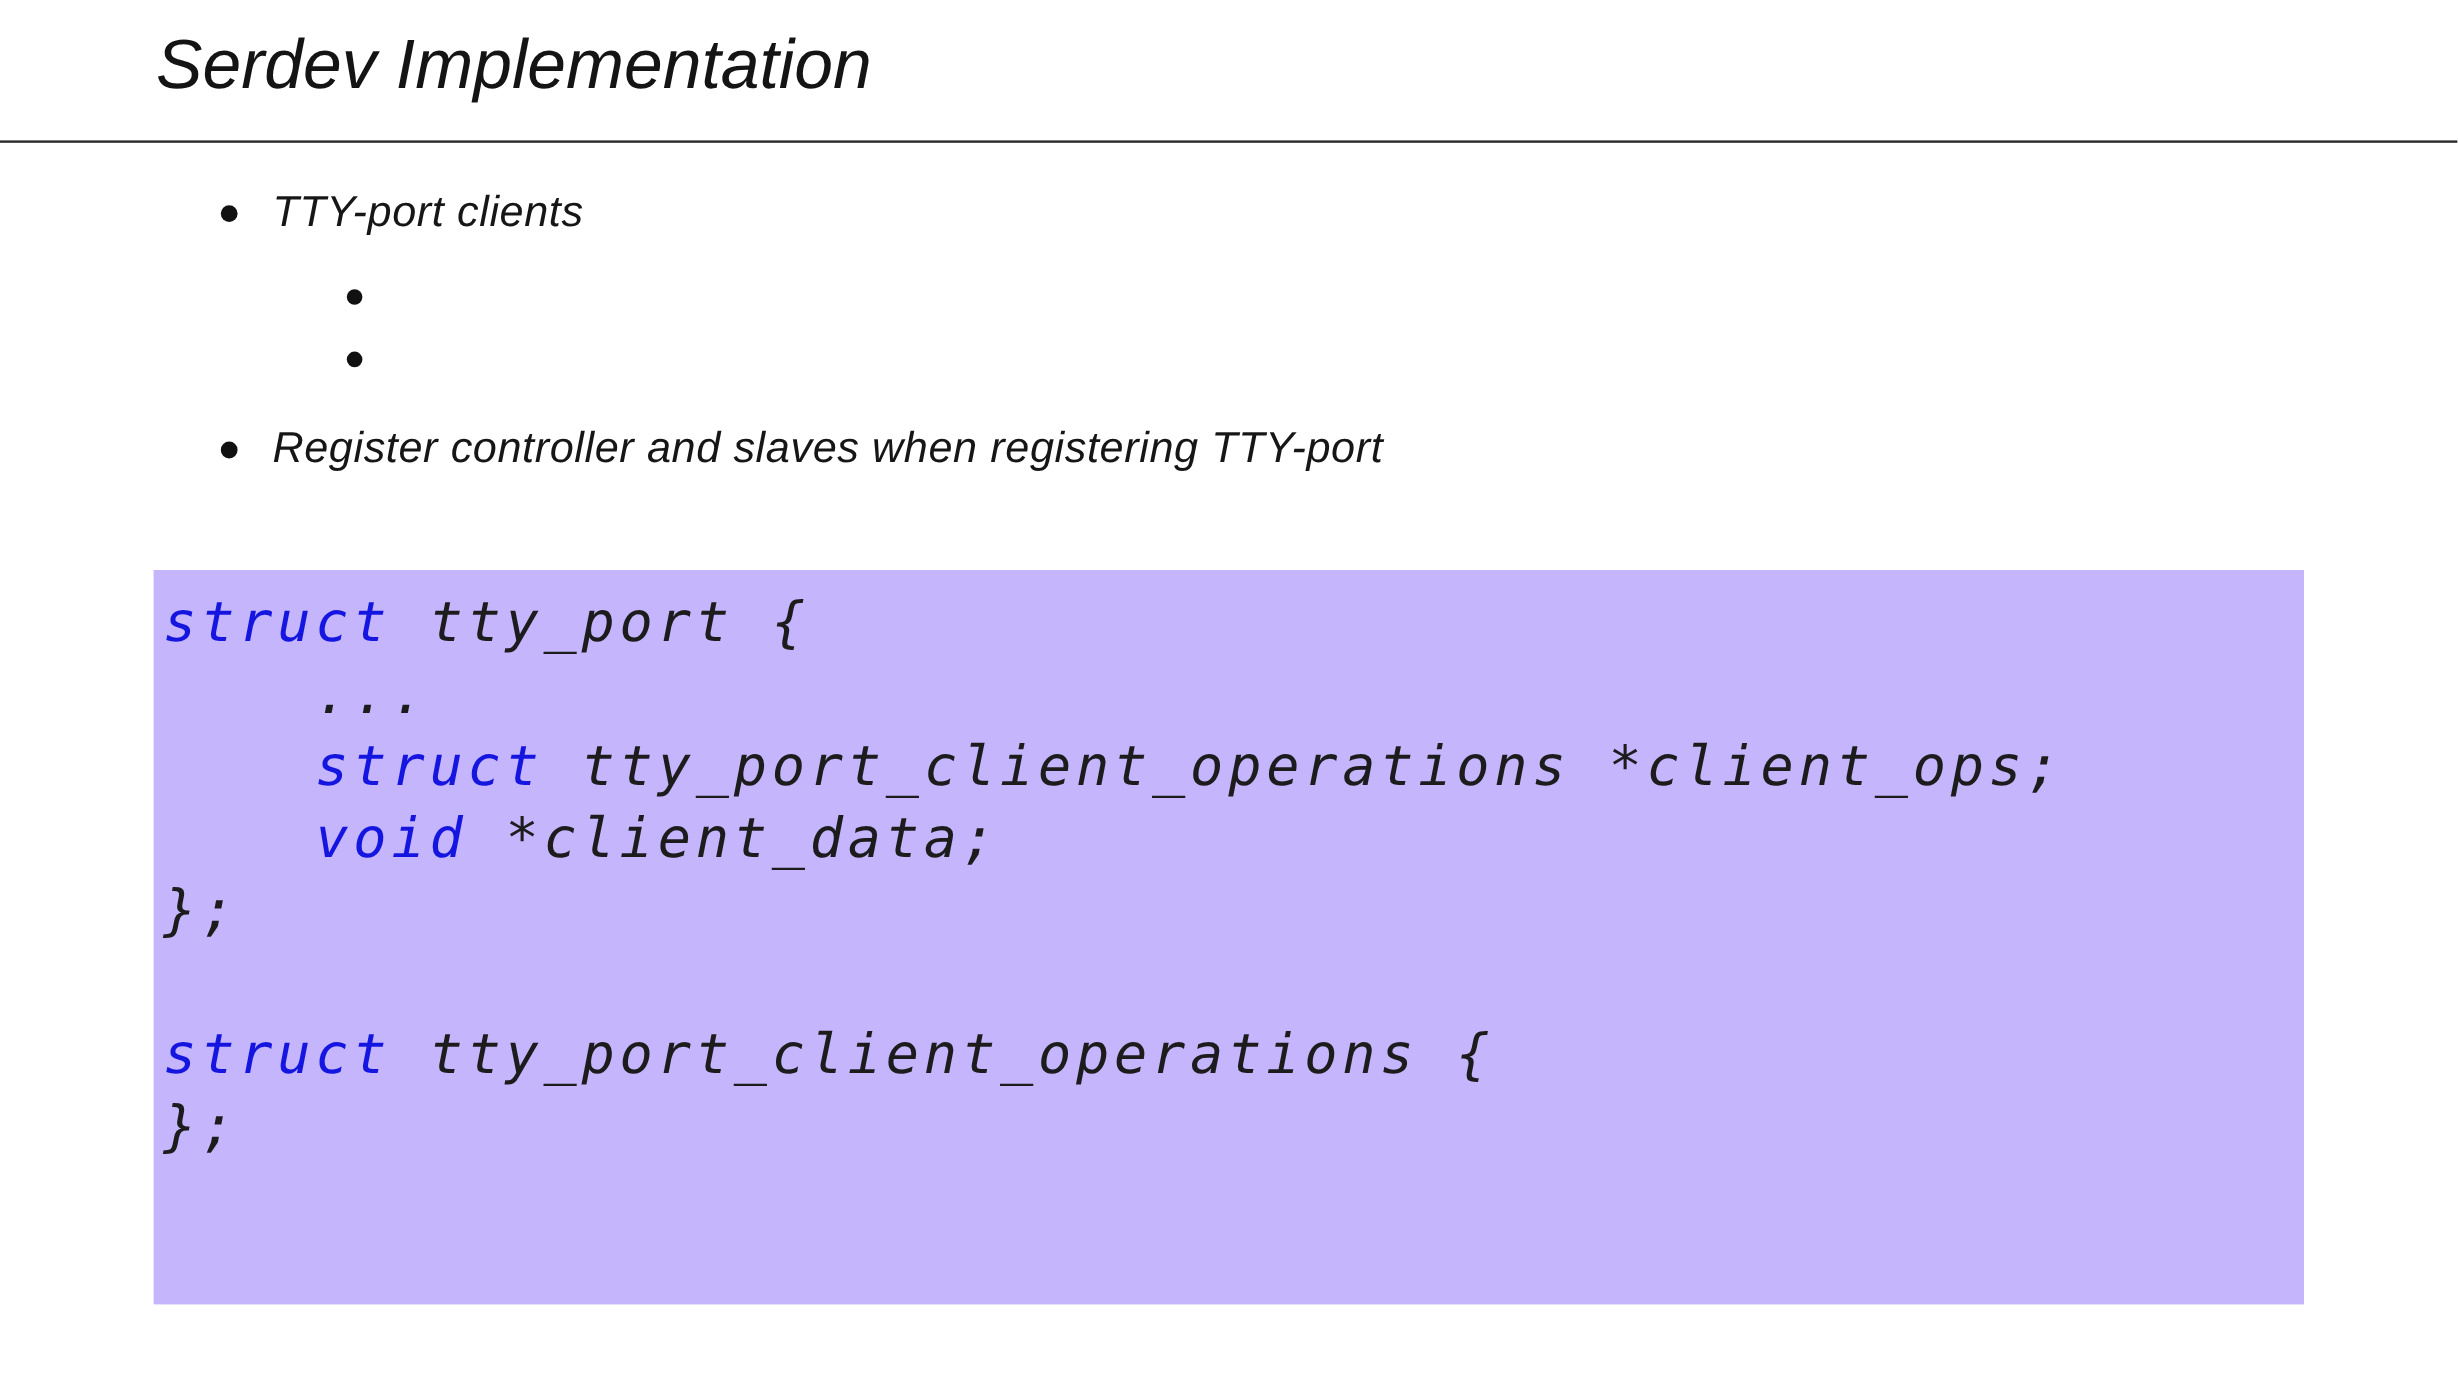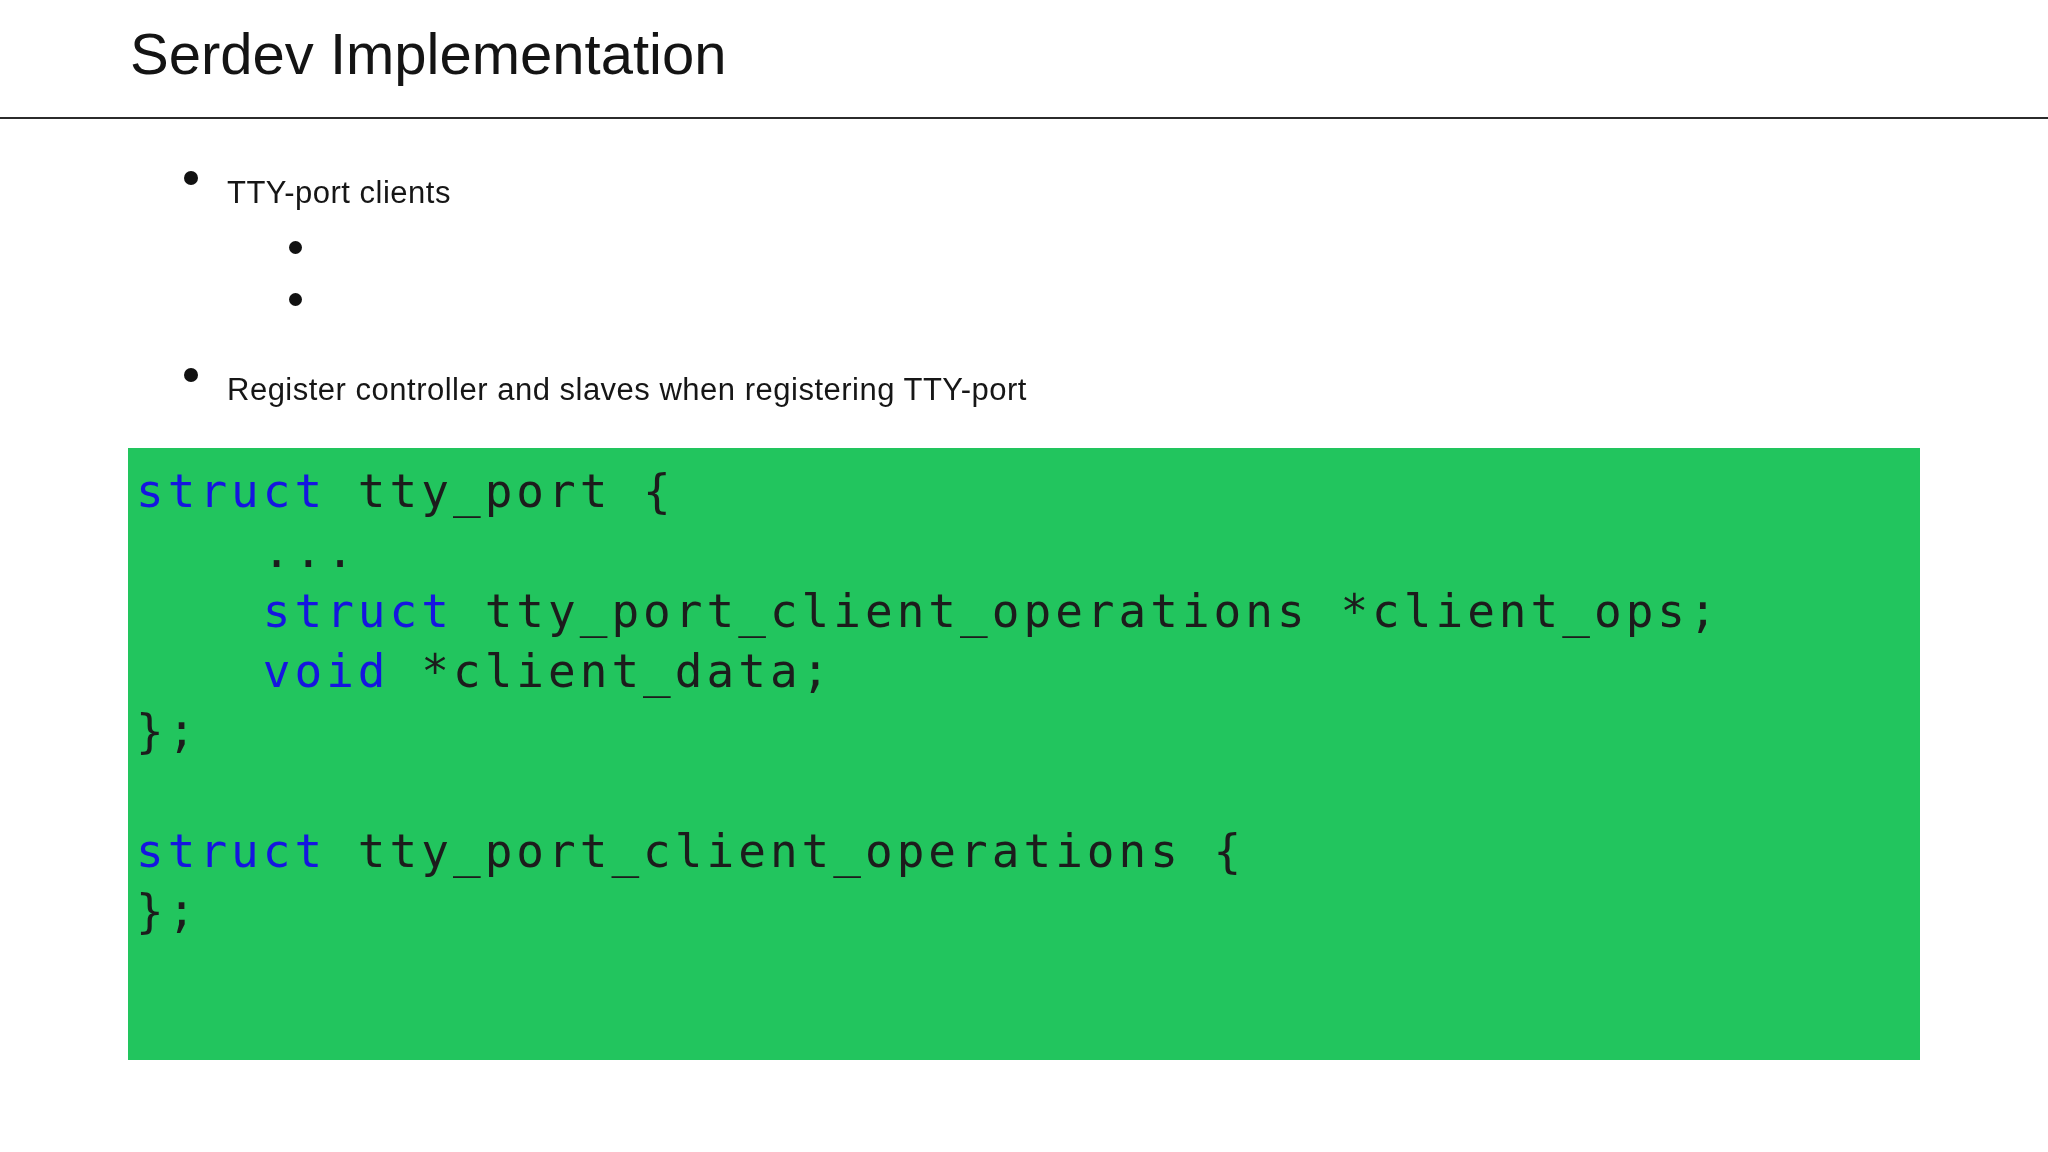--- a/index.html
+++ b/index.html
@@ -1,15 +1,15 @@
 <!DOCTYPE html>
 <html><head>
 <meta charset="utf-8">
 <style>
-  * { margin: 0; padding: 0; box-sizing: border-box; }
+  * { margin: 0; padding: 0; box-sizing: border-box; font-style: italic; }
   html, body {
     width: 2048px; height: 1152px;
     background: #ffffff;
     overflow: hidden;
     font-family: "Liberation Sans", sans-serif;
     color: #1a1a1a;
     position: relative;
   }
   .slide { position: absolute; inset: 0; }
 
@@ -37,38 +37,38 @@
     background: #111111;
   }
   .dot-l1 { width: 14px; height: 14px; }
   .dot-l2 { width: 13px; height: 13px; }
   .bullet-text {
     position: absolute;
     white-space: nowrap;
     letter-spacing: 0.5px;
     color: #161616;
   }
-  .bl1 { font-size: 31px; margin-top: 20px; }
+  .bl1 { font-size: 36px; }
   .bl2 { font-size: 39px; }
 
   #b1-dot  { left: 184px; top: 171px; }
   #b1-text { left: 227px; top: 155px; }
   #s1-dot  { left: 289px; top: 241px; }
   #s1-text { left: 329px; top: 226px; }
   #s2-dot  { left: 289px; top: 293px; }
   #s2-text { left: 329px; top: 278px; }
   #b2-dot  { left: 184px; top: 368px; }
   #b2-text { left: 227px; top: 352px; text-align: center; }
 
   
   .code-block {
     position: absolute;
-    left: 128px; top: 448px;
+    left: 128px; top: 475px;
     width: 1792px; height: 612px;
-    background: #22c55e;
+    background: #c4b5fd;
     padding: 13px 0 0 8px;
     font-family: "DejaVu Sans Mono", monospace;
     font-size: 46px;
     line-height: 60px;
     letter-spacing: 4px;
     color: #1c1c1c;
   }
   .code-line {
     white-space: pre;
     min-height: 60px;

